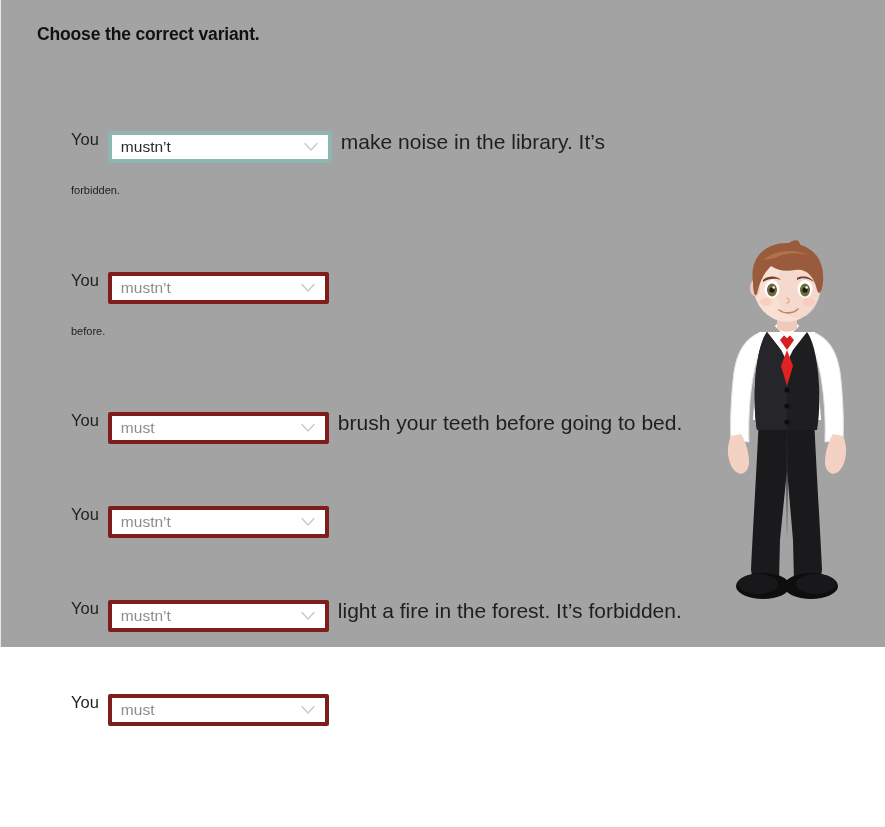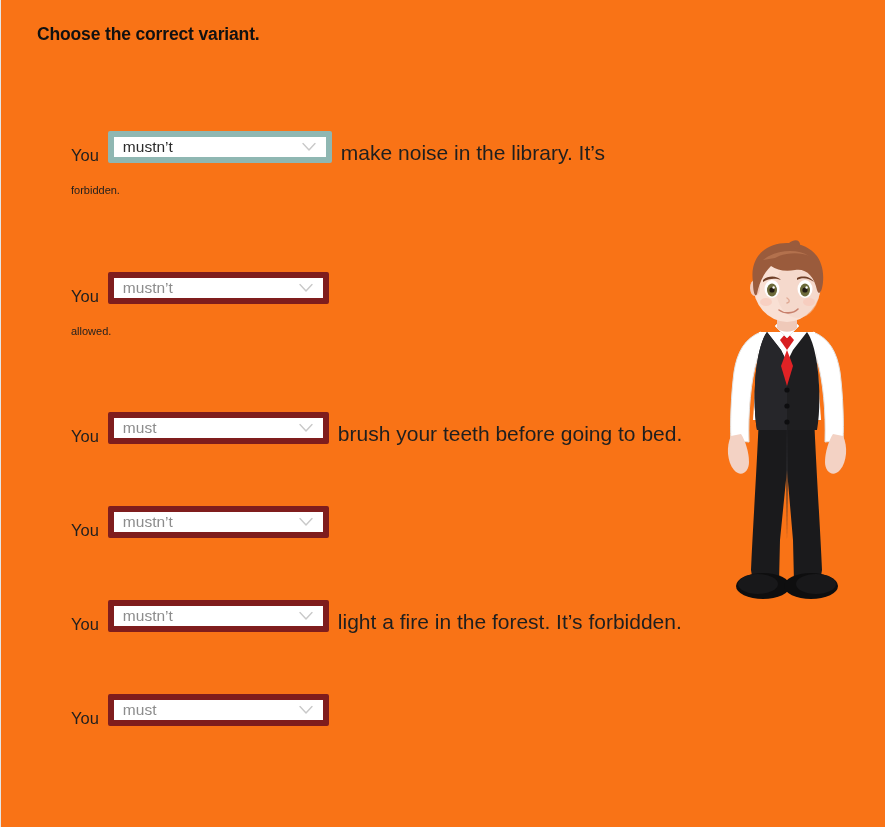--- a/index.html
+++ b/index.html
@@ -12,22 +12,22 @@
     height: 827px;
     position: relative;
     font-family: "Liberation Sans", sans-serif;
     color: #1a1a1a;
     overflow: hidden;
   }
   .page {
     position: absolute;
     left: 0; top: 0;
     width: 885px;
-    height: 827px;
-    background: #f97316;
+    height: 647px;
+    background: #a3a3a3;
     border-left: 1px solid #e6e6e6;
     box-sizing: border-box;
   }
 
   
   .heading {
     position: absolute;
     left: 36px;
     top: 24px;
     font-size: 17.5px;
@@ -39,37 +39,37 @@
 
   
   .exercise {
     position: absolute;
     left: 70px;
     width: 660px;
   }
 
   .line {
     display: flex;
-    align-items: flex-end;
+    align-items: flex-start;
     flex-wrap: wrap;
   }
 
   .lead {
     font-size: 16.5px;
     color: #1f1f1f;
     line-height: 1.0;
     white-space: nowrap;
   }
 
   .select-box {
     position: relative;
     box-sizing: border-box;
     height: 32px;
     background: #ffffff;
-    border: 6px solid #7f1d1d;
+    border: 4px solid #7f1d1d;
     border-radius: 2px;
     display: flex;
     align-items: center;
     padding: 0 30px 0 9px;
     margin: 0 9px;
     cursor: pointer;
     user-select: none;
   }
   .select-box.focused {
     border-color: #8fb7b2;
@@ -149,21 +149,21 @@
           <span class="lead">You</span>
           <div class="select-box" style="width: 221px;">
             <span class="select-value">mustn’t</span>
             <span class="chevron">
               <svg viewBox="0 0 14 9" xmlns="http://www.w3.org/2000/svg">
                 <path d="M1 1 L7 7.5 L13 1" fill="none" stroke="#c9c9c9" stroke-width="1.4" stroke-linecap="round" stroke-linejoin="round"></path>
               </svg>
             </span>
           </div>
         </div>
-        <div class="wrap-line">allowed.</div>
+        <div class="wrap-line">before.</div>
       </div>
       <div class="exercise" style="top: 412px;">
         <div class="line">
           <span class="lead">You</span>
           <div class="select-box" style="width: 221px;">
             <span class="select-value">must</span>
             <span class="chevron">
               <svg viewBox="0 0 14 9" xmlns="http://www.w3.org/2000/svg">
                 <path d="M1 1 L7 7.5 L13 1" fill="none" stroke="#c9c9c9" stroke-width="1.4" stroke-linecap="round" stroke-linejoin="round"></path>
               </svg>

